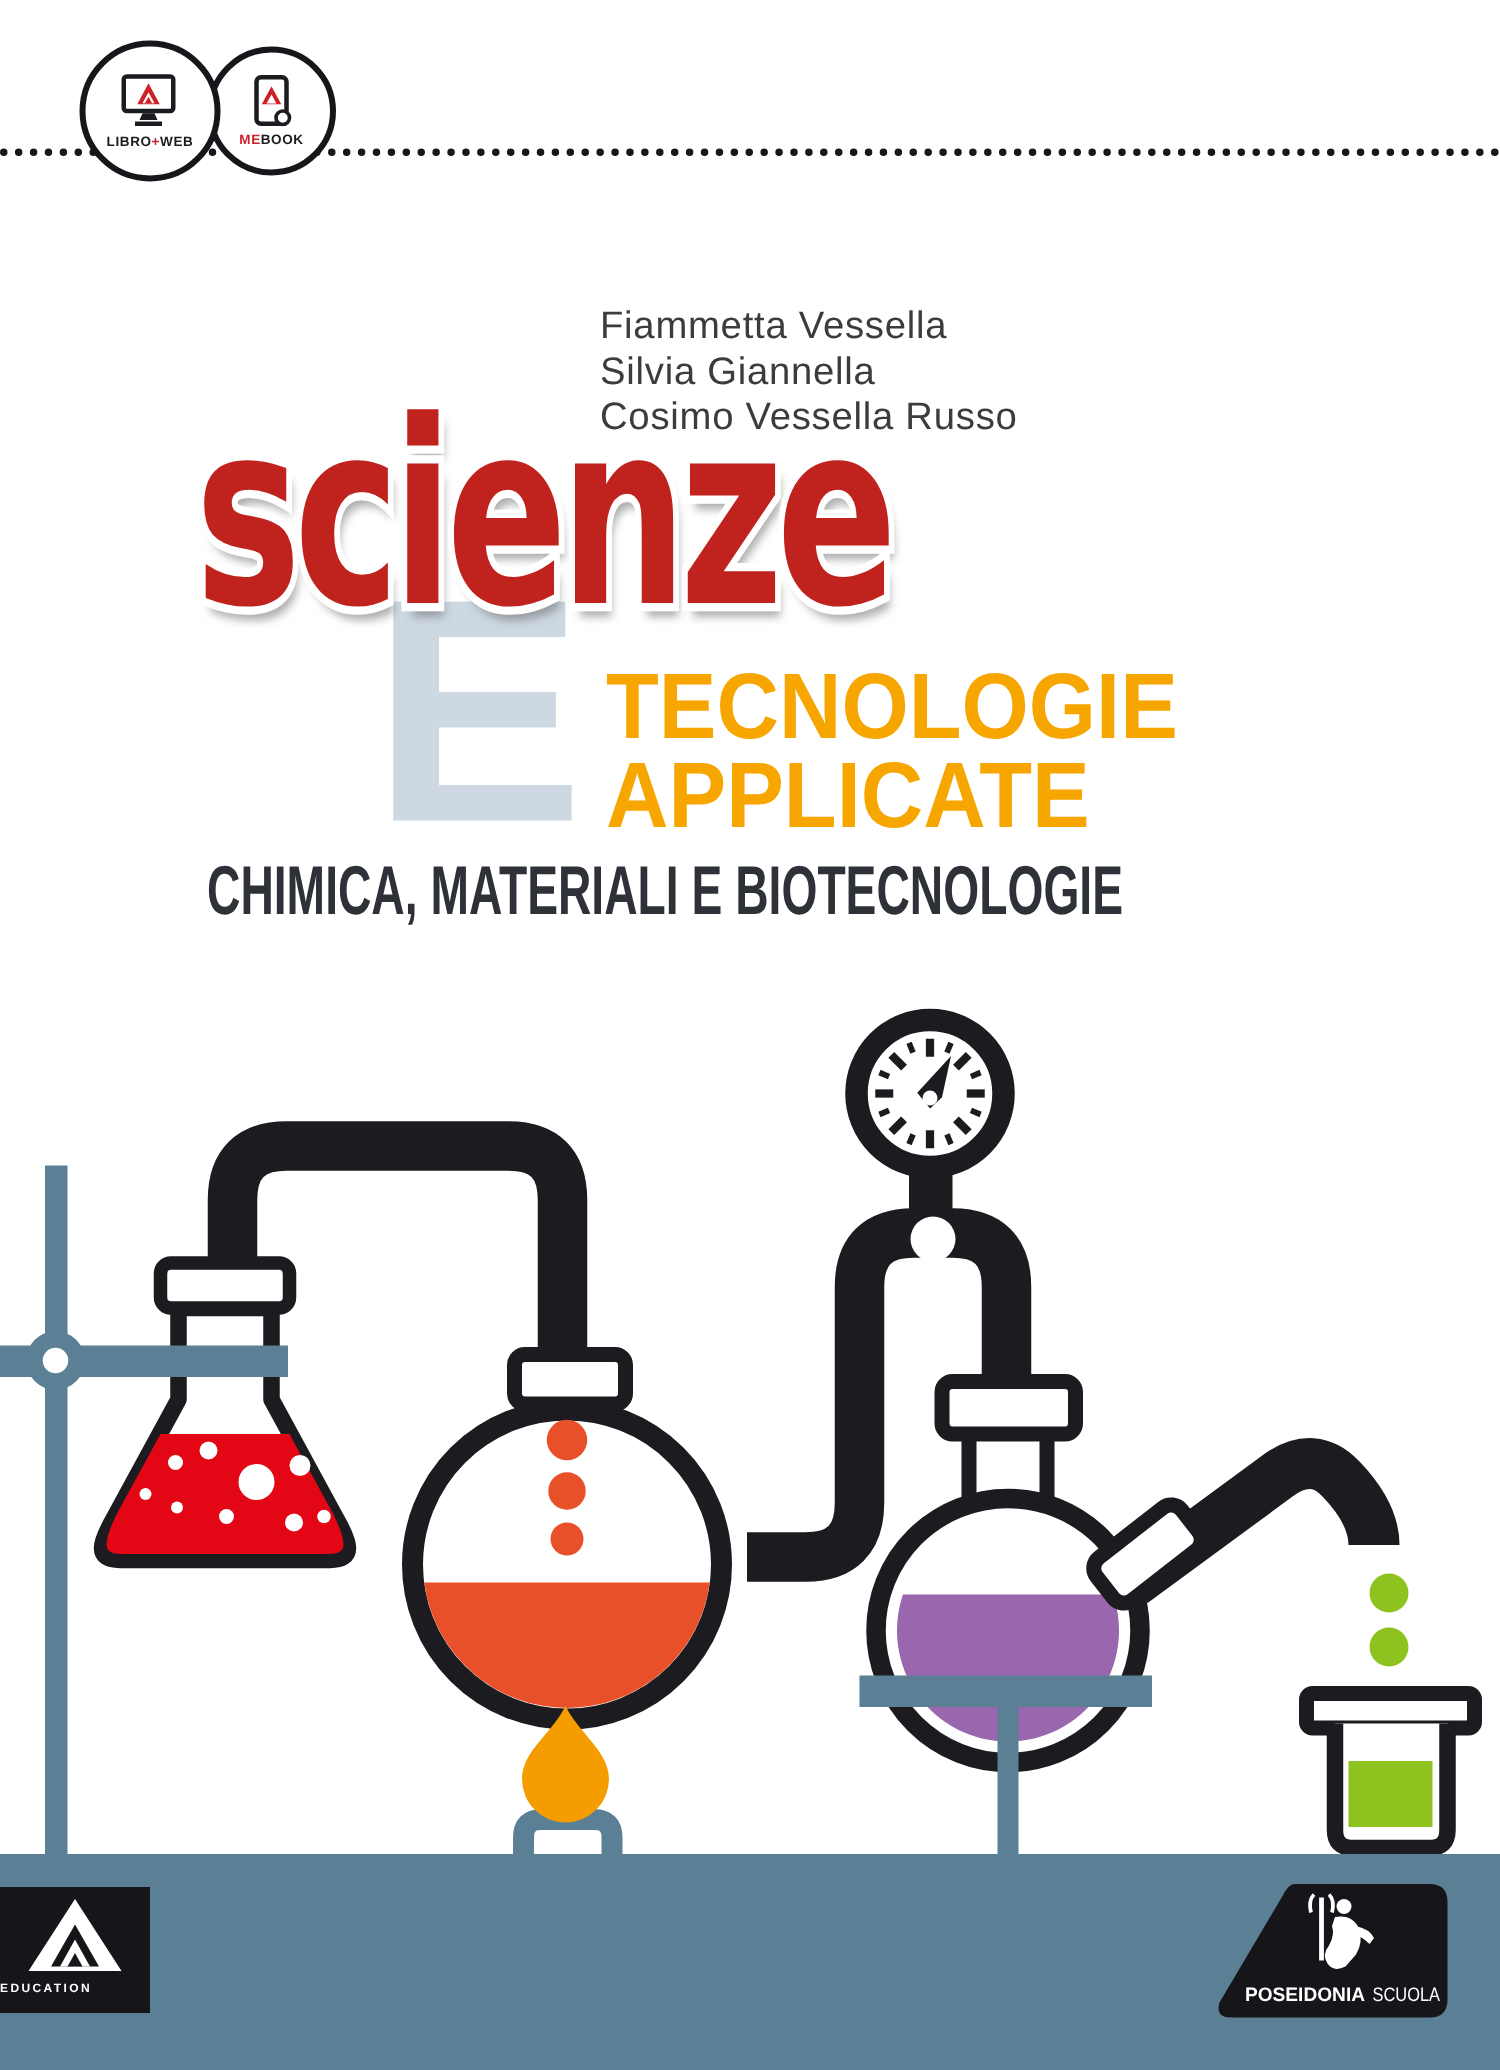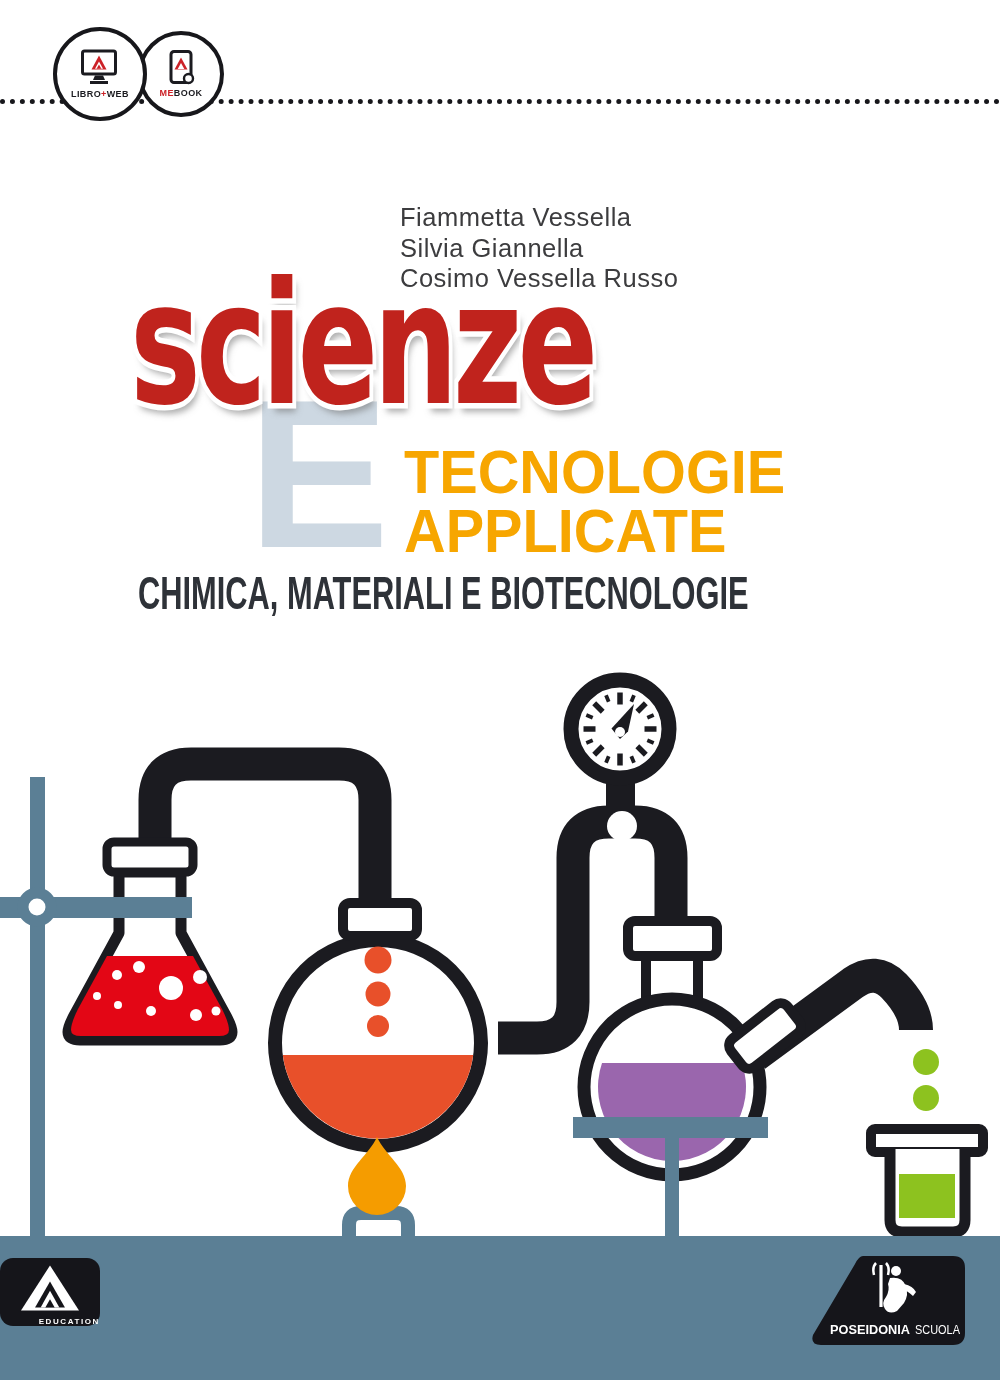--- a/index.html
+++ b/index.html
@@ -39,22 +39,22 @@
     line-height:.95; color:#f7a600; transform:scaleX(.93); transform-origin:left top; z-index:2; }
 
   
   .subtitle { position:absolute; left:138px; top:566px; font-size:46px; font-weight:bold;
     color:#2e3238; transform:scaleX(.67); transform-origin:left top; white-space:nowrap; }
 
   .illustration { position:absolute; left:0; top:655px; width:1000px; height:585px; }
 
   
   .footer-band { position:absolute; left:0; top:1236px; width:1000px; height:144px; background:#5b7f95; }
-  .mondadori-logo { position:absolute; left:0; top:22px; width:100px; height:68px; background:#15151a;
-    display:flex; flex-direction:column; align-items:flex-end; justify-content:flex-start;border-radius:13px; }
+  .mondadori-logo { position:absolute; left:0; top:22px; width:100px; height:84px; background:#15151a;
+    display:flex; flex-direction:column; align-items:flex-start; justify-content:flex-start; }
   .edu-label { color:#fff; font-size:8px; letter-spacing:1.6px; font-weight:bold; margin-top:1px; }
   .poseidonia-logo { position:absolute; left:808px; top:19px; width:160px; height:92px; }
 </style>
 </head>
 <body>
 
 <div class="page">
 
   <div class="dotted-line"></div>
 

